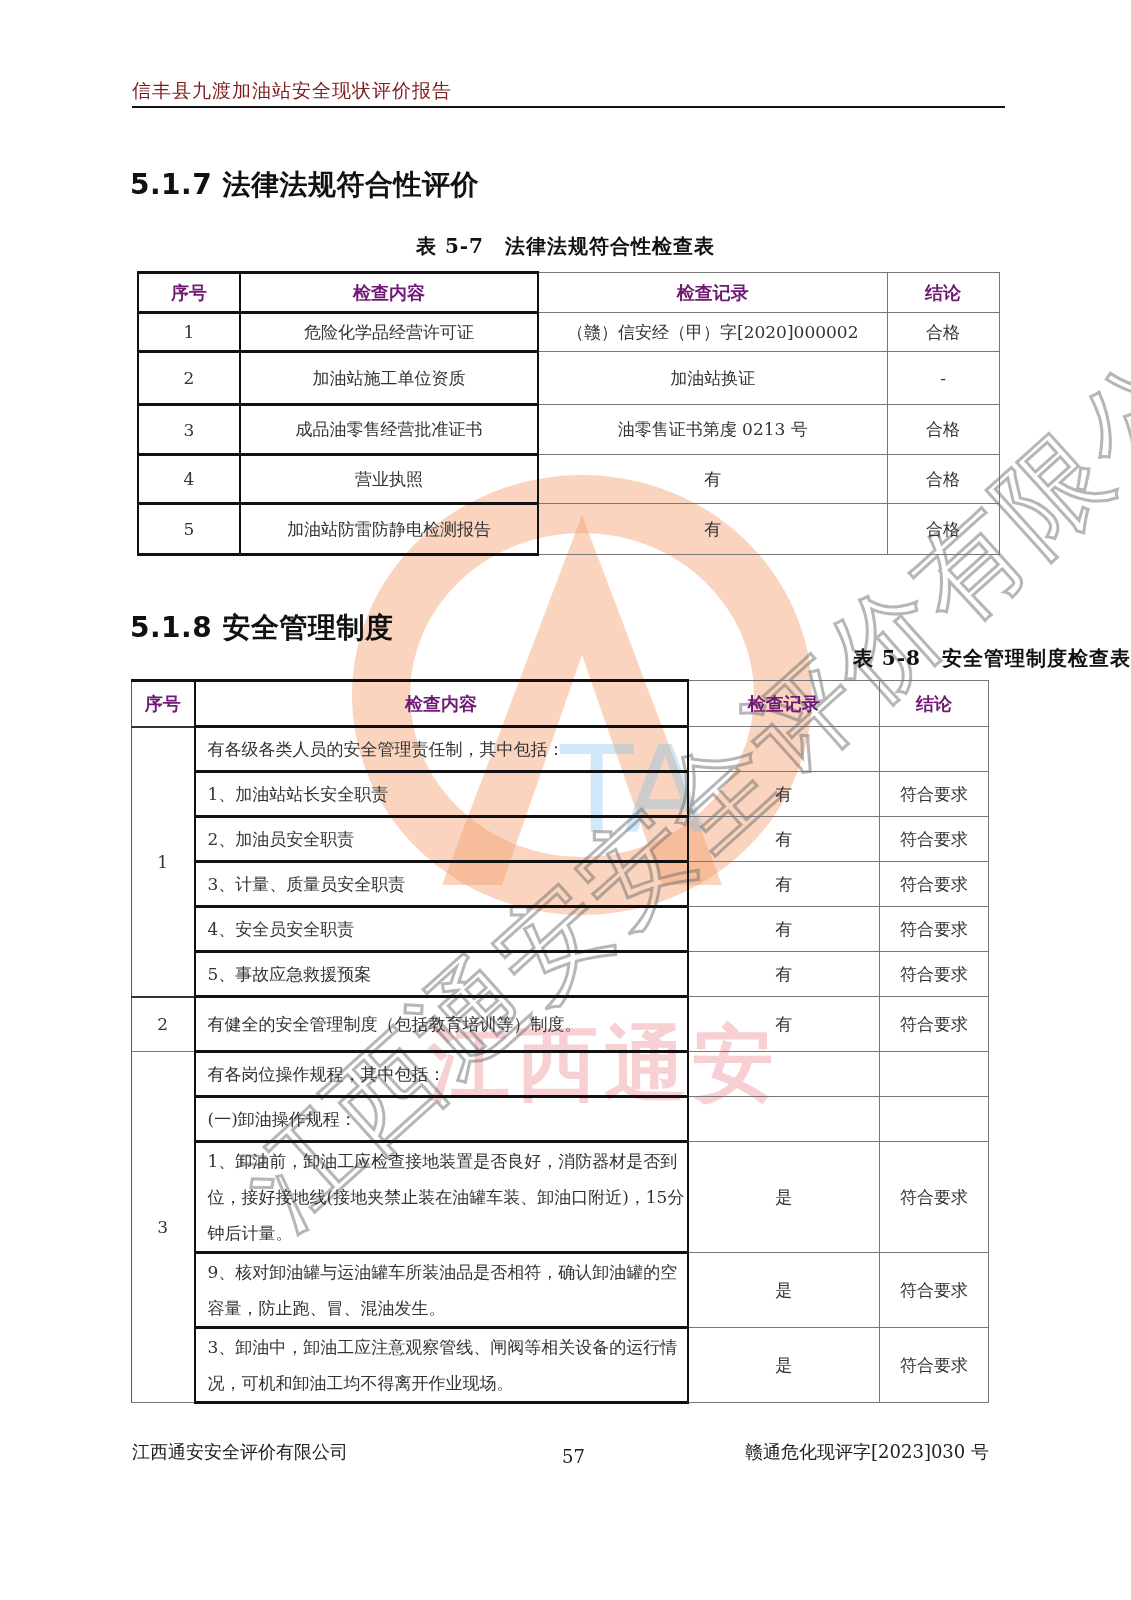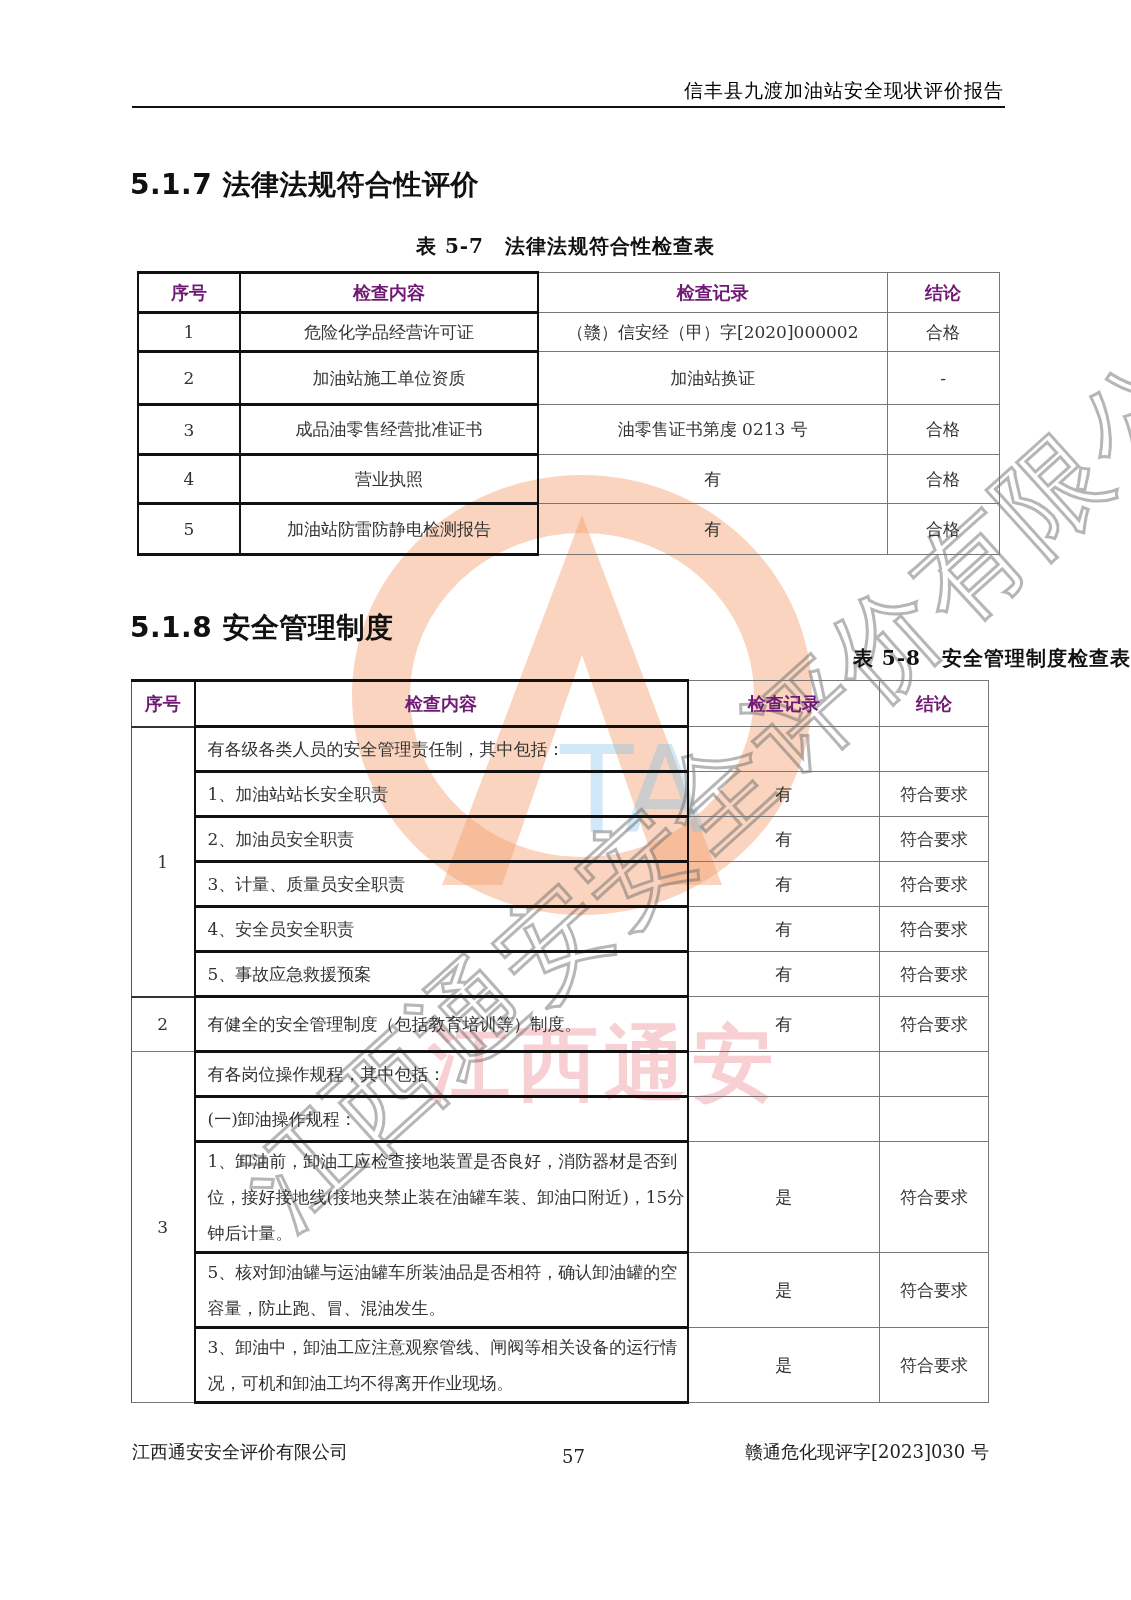--- a/index.html
+++ b/index.html
@@ -1,21 +1,21 @@
 <!DOCTYPE html>
 <html><head>
 <meta charset="utf-8">
 <style>
   html, body { margin:0; padding:0; background:#ffffff; }
   body { width:1131px; height:1600px; position:relative; overflow:hidden;
          font-family:"DejaVu Serif", "Liberation Serif", serif; color:#222; }
   .page { position:absolute; left:0; top:0; width:1131px; height:1600px; }
 
-  .running-header { position:absolute; left:132px; top:78px; width:872px; text-align:right;
-    font-size:19px; color:#000000; letter-spacing:1px; }
+  .running-header { position:absolute; left:132px; top:78px; width:872px; text-align:left;
+    font-size:19px; color:#7f1d1d; letter-spacing:1px; }
   .header-rule { position:absolute; left:132px; top:106px; width:873px; height:2px; background:#111; }
 
   .h2 { position:absolute; left:130px; font-family:"DejaVu Sans","Liberation Sans",sans-serif;
     font-weight:bold; font-size:28px; color:#111; letter-spacing:0.5px; }
   .caption { position:absolute; width:1131px; left:0; text-align:center; font-weight:bold;
     font-size:20px; color:#111; letter-spacing:1px; }
 
   table { border-collapse:collapse; position:absolute; table-layout:fixed; }
   td, th { border:1px solid #777; padding:0; text-align:center; vertical-align:middle;
     font-size:17px; color:#333; font-weight:normal; }
@@ -183,21 +183,21 @@
       <td class="content left">(一)卸油操作规程：</td>
       <td></td>
       <td></td>
     </tr>
     <tr style="height:108px">
       <td class="content left" style="line-height:36px;">1、卸油前，卸油工应检查接地装置是否良好，消防器材是否到位，接好接地线(接地夹禁止装在油罐车装、卸油口附近)，15分钟后计量。</td>
       <td>是</td>
       <td>符合要求</td>
     </tr>
     <tr style="height:73px">
-      <td class="content left" style="line-height:36px;">5、核对卸油罐与运油罐车所装油品是否相符，确认卸油罐的空容量，防止跑、冒、混油发生。</td>
+      <td class="content left" style="line-height:36px;">9、核对卸油罐与运油罐车所装油品是否相符，确认卸油罐的空容量，防止跑、冒、混油发生。</td>
       <td>是</td>
       <td>符合要求</td>
     </tr>
     <tr style="height:73px">
       <td class="content left" style="line-height:36px;">3、卸油中，卸油工应注意观察管线、闸阀等相关设备的运行情况，可机和卸油工均不得离开作业现场。</td>
       <td>是</td>
       <td>符合要求</td>
     </tr>
   </tbody>
     </table>

